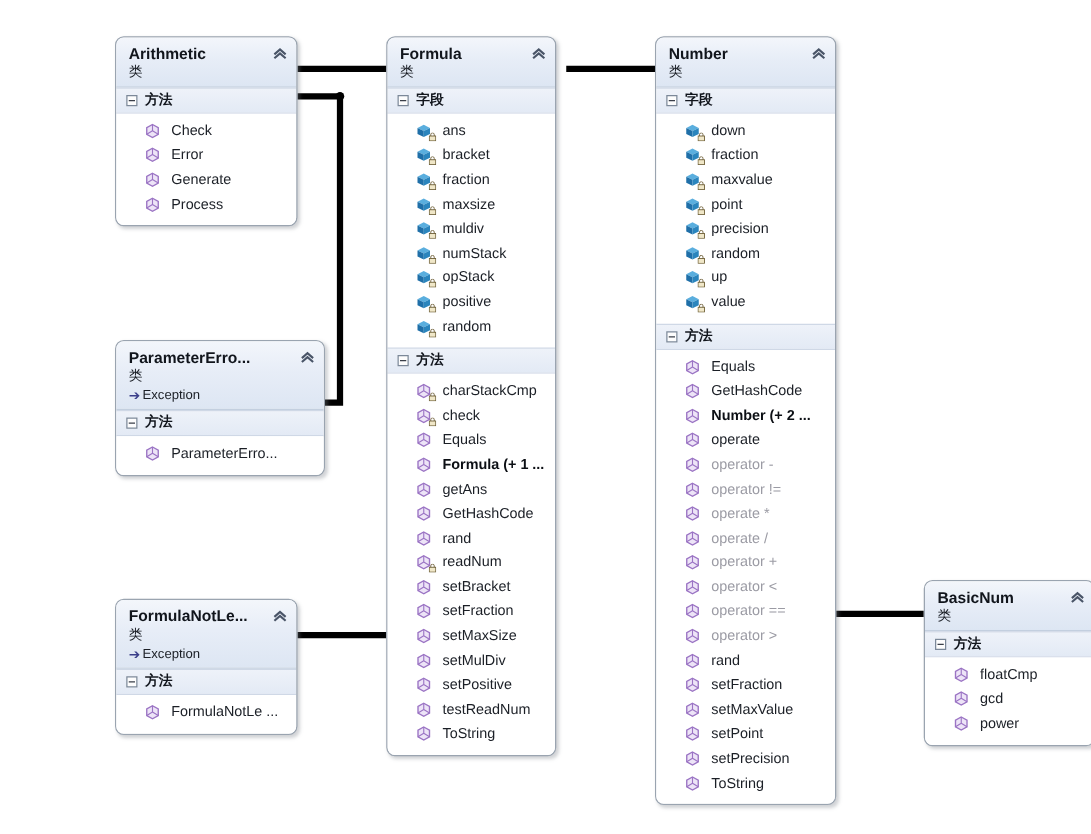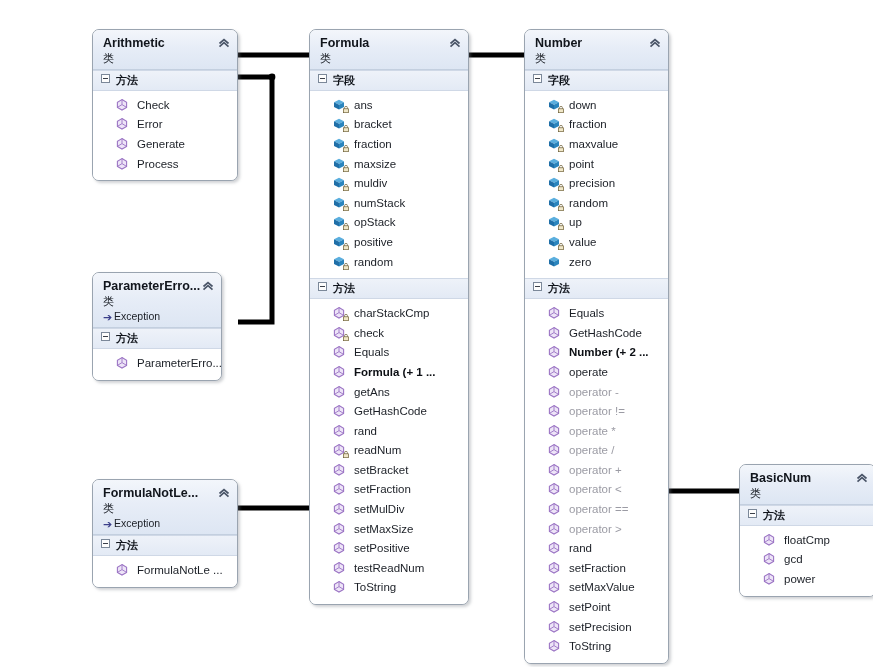--- a/index.html
+++ b/index.html
@@ -75,21 +75,21 @@
     cursor: pointer;
   }
 
   
   .cb-section-head {
     background: linear-gradient(to bottom, #eef2f9 0%, #e3eaf5 100%);
     border-top: 1px solid #cfd8e6;
     border-bottom: 1px solid #cfd8e6;
     padding: 3px 8px 3px 8px;
     display: flex;
-    align-items: flex-start;
+    align-items: center;
     gap: 6px;
     height: 21px;
   }
   .toggle-box {
     width: 9px; height: 9px;
     border: 1px solid #7b8899;
     background: #fdfdfd;
     position: relative;
     flex: none;
     cursor: pointer;
@@ -215,21 +215,21 @@
                 <path d="M7 1.6 L11.6 4.2 L11.6 9.4 L7 12 L2.4 9.4 L2.4 4.2 Z" fill="#ede4f7" stroke="#9b74c4" stroke-width="1.1"></path>
                 <path d="M7 1.6 L7 6.6 M7 6.6 L2.4 9.4 M7 6.6 L11.6 9.4" stroke="#9b74c4" stroke-width="0.9" fill="none"></path>
               </svg>
           </span>
           <span class="member-label">Process</span>
         </div>
       </div>
     </div>
   </div>
 
-  <div class="class-box" style="left:44px; top:272px; width:130px;">
+  <div class="class-box" style="left:44px; top:272px; width:168px;">
     <div class="cb-header">
       <div class="cb-title">ParameterErro...</div>
       <div class="cb-kind">类</div>
       <div class="cb-base">
         <span class="inherit-icon">➔</span><span>Exception</span>
       </div>
       <div class="chevron">
         <svg viewBox="0 0 14 14" width="14" height="14">
           <path d="M2.5 7.5 L7 3.6 L11.5 7.5" stroke="#4a5568" stroke-width="1.7" fill="none"></path>
           <path d="M2.5 10.6 L7 6.7 L11.5 10.6" stroke="#4a5568" stroke-width="1.7" fill="none"></path>
@@ -281,21 +281,21 @@
                 <path d="M7 1.6 L11.6 4.2 L11.6 9.4 L7 12 L2.4 9.4 L2.4 4.2 Z" fill="#ede4f7" stroke="#9b74c4" stroke-width="1.1"></path>
                 <path d="M7 1.6 L7 6.6 M7 6.6 L2.4 9.4 M7 6.6 L11.6 9.4" stroke="#9b74c4" stroke-width="0.9" fill="none"></path>
               </svg>
           </span>
           <span class="member-label">FormulaNotLe ...</span>
         </div>
       </div>
     </div>
   </div>
 
-  <div class="class-box" style="left:261px; top:29px; width:160px;">
+  <div class="class-box" style="left:261px; top:29px; width:136px;">
     <div class="cb-header">
       <div class="cb-title">Formula</div>
       <div class="cb-kind">类</div>
       <div class="chevron">
         <svg viewBox="0 0 14 14" width="14" height="14">
           <path d="M2.5 7.5 L7 3.6 L11.5 7.5" stroke="#4a5568" stroke-width="1.7" fill="none"></path>
           <path d="M2.5 10.6 L7 6.7 L11.5 10.6" stroke="#4a5568" stroke-width="1.7" fill="none"></path>
         </svg>
       </div>
     </div>
@@ -491,28 +491,28 @@
                 <path d="M7 1.6 L11.6 4.2 L11.6 9.4 L7 12 L2.4 9.4 L2.4 4.2 Z" fill="#ede4f7" stroke="#9b74c4" stroke-width="1.1"></path>
                 <path d="M7 1.6 L7 6.6 M7 6.6 L2.4 9.4 M7 6.6 L11.6 9.4" stroke="#9b74c4" stroke-width="0.9" fill="none"></path>
               </svg></span>
             <span class="member-label">setFraction</span>
           </div>
           <div class="member">
             <span class="icon-wrap"><svg viewBox="0 0 14 14" width="14" height="14">
                 <path d="M7 1.6 L11.6 4.2 L11.6 9.4 L7 12 L2.4 9.4 L2.4 4.2 Z" fill="#ede4f7" stroke="#9b74c4" stroke-width="1.1"></path>
                 <path d="M7 1.6 L7 6.6 M7 6.6 L2.4 9.4 M7 6.6 L11.6 9.4" stroke="#9b74c4" stroke-width="0.9" fill="none"></path>
               </svg></span>
+            <span class="member-label">setMaxSize</span>
+          </div>
+          <div class="member">
+            <span class="icon-wrap"><svg viewBox="0 0 14 14" width="14" height="14">
+                <path d="M7 1.6 L11.6 4.2 L11.6 9.4 L7 12 L2.4 9.4 L2.4 4.2 Z" fill="#ede4f7" stroke="#9b74c4" stroke-width="1.1"></path>
+                <path d="M7 1.6 L7 6.6 M7 6.6 L2.4 9.4 M7 6.6 L11.6 9.4" stroke="#9b74c4" stroke-width="0.9" fill="none"></path>
+              </svg></span>
             <span class="member-label">setMulDiv</span>
-          </div>
-          <div class="member">
-            <span class="icon-wrap"><svg viewBox="0 0 14 14" width="14" height="14">
-                <path d="M7 1.6 L11.6 4.2 L11.6 9.4 L7 12 L2.4 9.4 L2.4 4.2 Z" fill="#ede4f7" stroke="#9b74c4" stroke-width="1.1"></path>
-                <path d="M7 1.6 L7 6.6 M7 6.6 L2.4 9.4 M7 6.6 L11.6 9.4" stroke="#9b74c4" stroke-width="0.9" fill="none"></path>
-              </svg></span>
-            <span class="member-label">setMaxSize</span>
           </div>
           <div class="member">
             <span class="icon-wrap"><svg viewBox="0 0 14 14" width="14" height="14">
                 <path d="M7 1.6 L11.6 4.2 L11.6 9.4 L7 12 L2.4 9.4 L2.4 4.2 Z" fill="#ede4f7" stroke="#9b74c4" stroke-width="1.1"></path>
                 <path d="M7 1.6 L7 6.6 M7 6.6 L2.4 9.4 M7 6.6 L11.6 9.4" stroke="#9b74c4" stroke-width="0.9" fill="none"></path>
               </svg></span>
             <span class="member-label">setPositive</span>
           </div>
           <div class="member">
             <span class="icon-wrap"><svg viewBox="0 0 14 14" width="14" height="14">
@@ -630,28 +630,20 @@
             <span class="icon-wrap"><svg viewBox="0 0 14 14" width="14" height="14">
                 <path d="M7 1.8 L12 4.3 L7 6.8 L2 4.3 Z" fill="#5aaede"></path>
                 <path d="M2 4.3 L2 9.1 L7 11.6 L7 6.8 Z" fill="#1f6fa8"></path>
                 <path d="M7 6.8 L12 4.3 L12 9.1 L7 11.6 Z" fill="#2b85bd"></path>
               </svg><svg class="lock" viewBox="0 0 6 7" width="6" height="7">
                 <rect x="0.4" y="2.8" width="5.2" height="3.9" fill="#f0e7c8" stroke="#6b5c33" stroke-width="0.7"></rect>
                 <path d="M1.6 2.8 L1.6 1.7 A1.4 1.4 0 0 1 4.4 1.7 L4.4 2.8" fill="none" stroke="#6b5c33" stroke-width="0.7"></path>
               </svg></span>
             <span class="member-label">value</span>
           </div>
-          <div class="member">
-            <span class="icon-wrap"><svg viewBox="0 0 14 14" width="14" height="14">
-                <path d="M7 1.8 L12 4.3 L7 6.8 L2 4.3 Z" fill="#5aaede"></path>
-                <path d="M2 4.3 L2 9.1 L7 11.6 L7 6.8 Z" fill="#1f6fa8"></path>
-                <path d="M7 6.8 L12 4.3 L12 9.1 L7 11.6 Z" fill="#2b85bd"></path>
-              </svg></span>
-            <span class="member-label">zero</span>
-          </div>
         </div>
     </div>
     <div>
       <div class="cb-section-head">
         <div class="toggle-box"></div>
         <div class="cb-section-label">方法</div>
       </div>
       <div class="cb-members" id="number-methods">
           <div class="member">
             <span class="icon-wrap"><svg viewBox="0 0 14 14" width="14" height="14">

